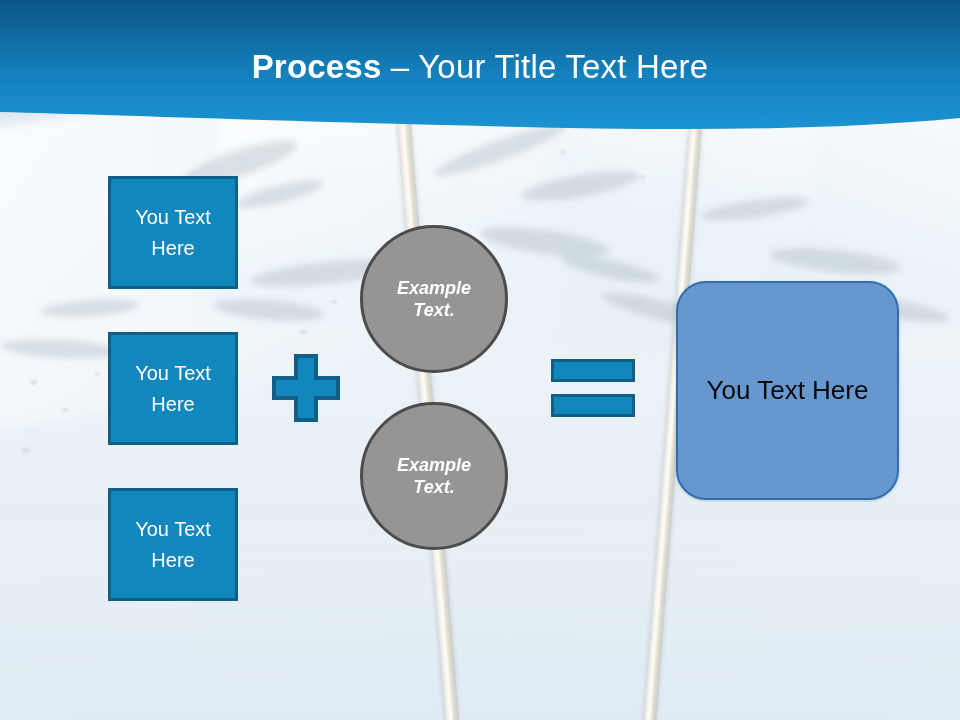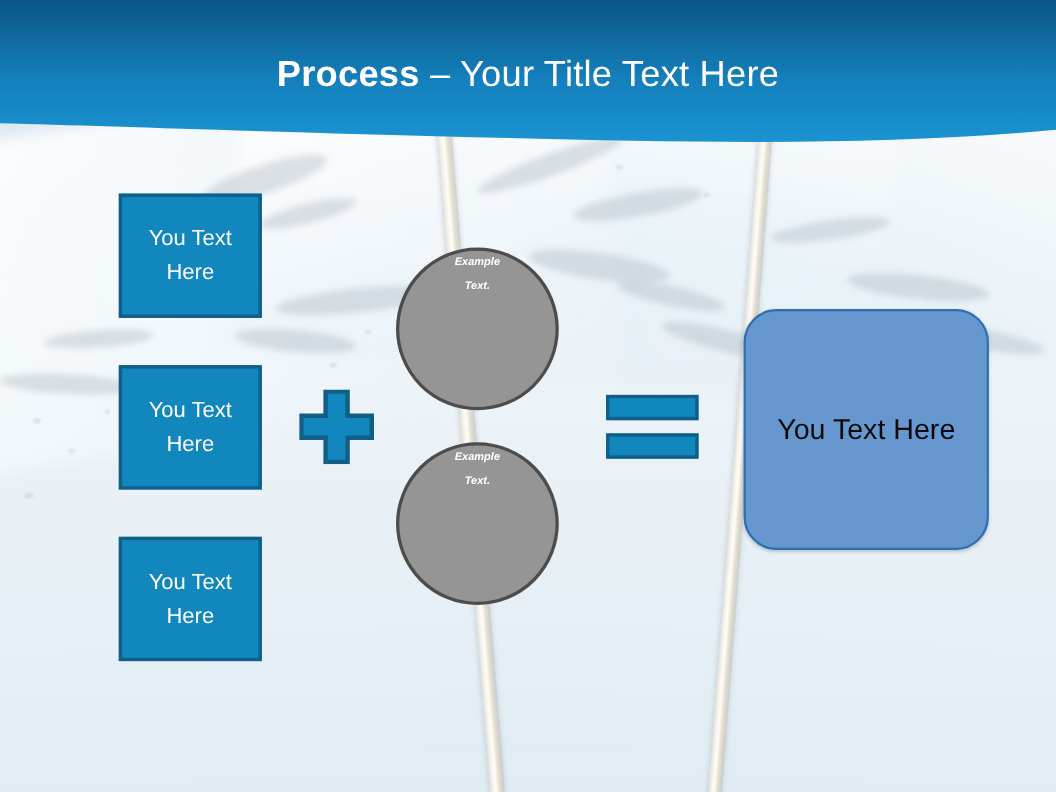--- a/index.html
+++ b/index.html
@@ -159,26 +159,27 @@
   
   .circle {
     position: absolute;
     width: 148px;
     height: 148px;
     border-radius: 50%;
     background: #959595;
     border: 3px solid #4c4c4c;
     box-sizing: border-box;
     color: #ffffff;
-    font-size: 10px;
+    font-size: 18px;
     line-height: 22px;
     font-weight: bold;
     font-style: italic;
     text-align: center;
     display: flex;
+    align-items: center;
     justify-content: center;
   }
   #circle-1 { left: 360px; top: 225px; }
   #circle-2 { left: 360px; top: 402px; }
 
   
   #equals-sign {
     position: absolute;
     left: 551px; top: 359px;
     width: 84px; height: 58px;

